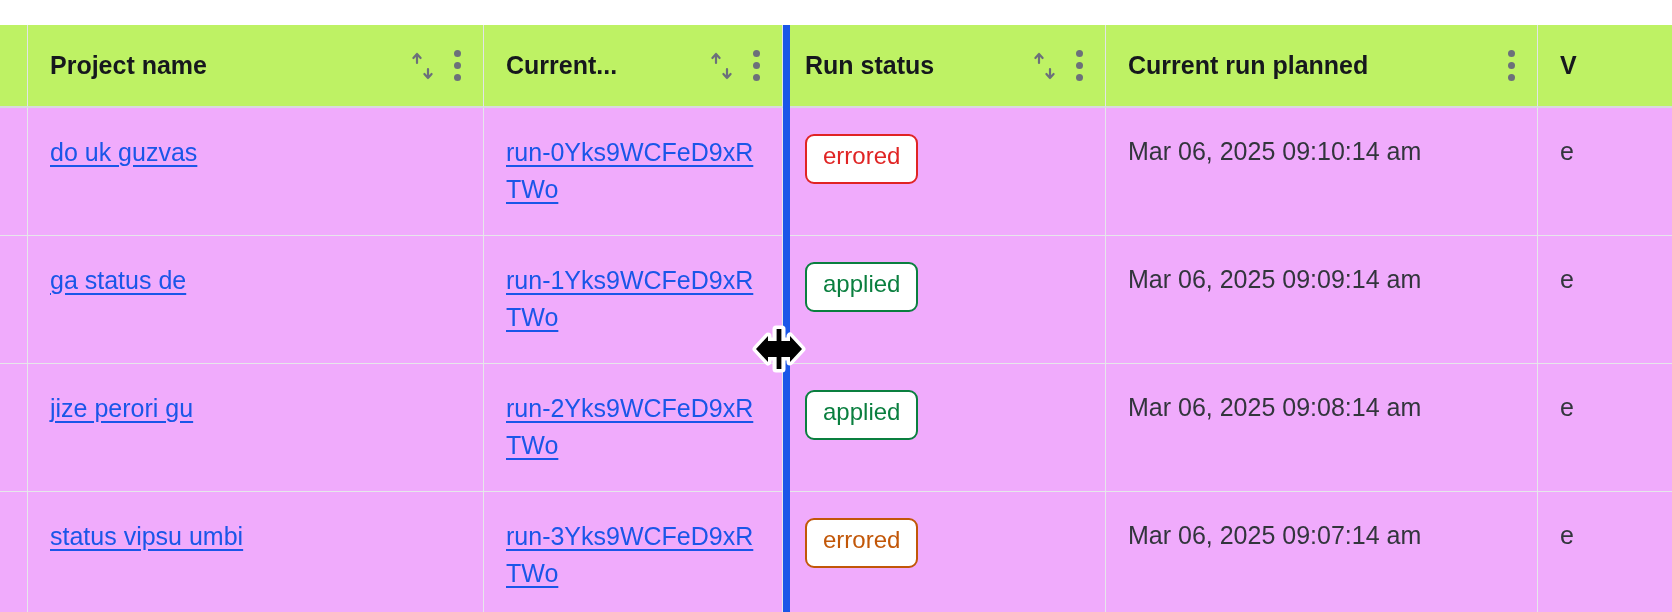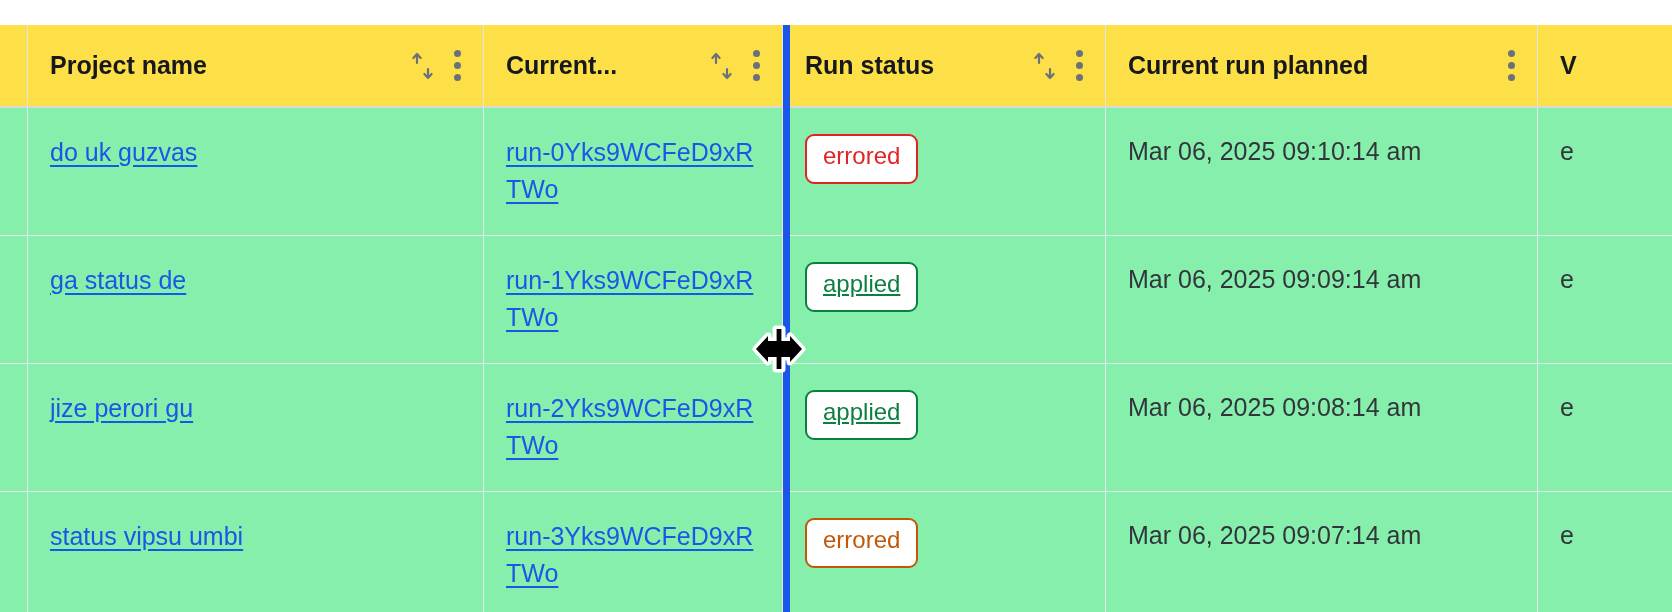--- a/index.html
+++ b/index.html
@@ -38,21 +38,21 @@
   
   col.c-gutter  { width: 28px;  }
   col.c-name    { width: 456px; }
   col.c-run     { width: 299px; }
   col.c-status  { width: 323px; }
   col.c-applied { width: 432px; }
   col.c-extra   { width: 252px; }
 
   
   thead th {
-    background: #fde047;
+    background: #bef264;
     border-bottom: 2px solid #d8dade;
     border-right: 1px solid #e2e4e8;
     height: 83px;
     padding: 0 22px;
     vertical-align: middle;
     text-align: right;
     font-weight: 700;
     font-size: 25px;
     color: #16181d;
     white-space: nowrap;
@@ -102,21 +102,21 @@
 
   
   tbody td {
     height: 128px;
     padding: 0 22px;
     vertical-align: top;
     border-bottom: 1px solid #e6e7ea;
     border-right: 1px solid #e6e7ea;
     font-size: 25px;
     color: #32353c;
-    background: #86efac;
+    background: #f0abfc;
     overflow: hidden;
   }
   tbody td.gutter-cell { padding: 0; }
   tbody td.last-cell { border-right: none; }
 
   .cell-pad { padding-top: 26px; }
 
   .link {
     color: #1a56e8;
     text-decoration: underline;
@@ -142,21 +142,21 @@
     display: inline-block;
     padding: 6px 16px 12px;
     border-radius: 9px;
     border: 2px solid currentColor;
     font-size: 24px;
     line-height: 28px;
     background: #ffffff;
     white-space: nowrap;
   }
   .badge.errored { color: #e02424; }
-  .badge.applied { color: #0a7f3f; text-decoration: underline; }
+  .badge.applied { color: #0a7f3f; }
   .badge.planned { color: #c25708; }
 
   
   .resize-line {
     position: absolute;
     top: 25px;
     left: 783px;
     width: 7px;
     height: 587px;
     background: #1a56e8;

